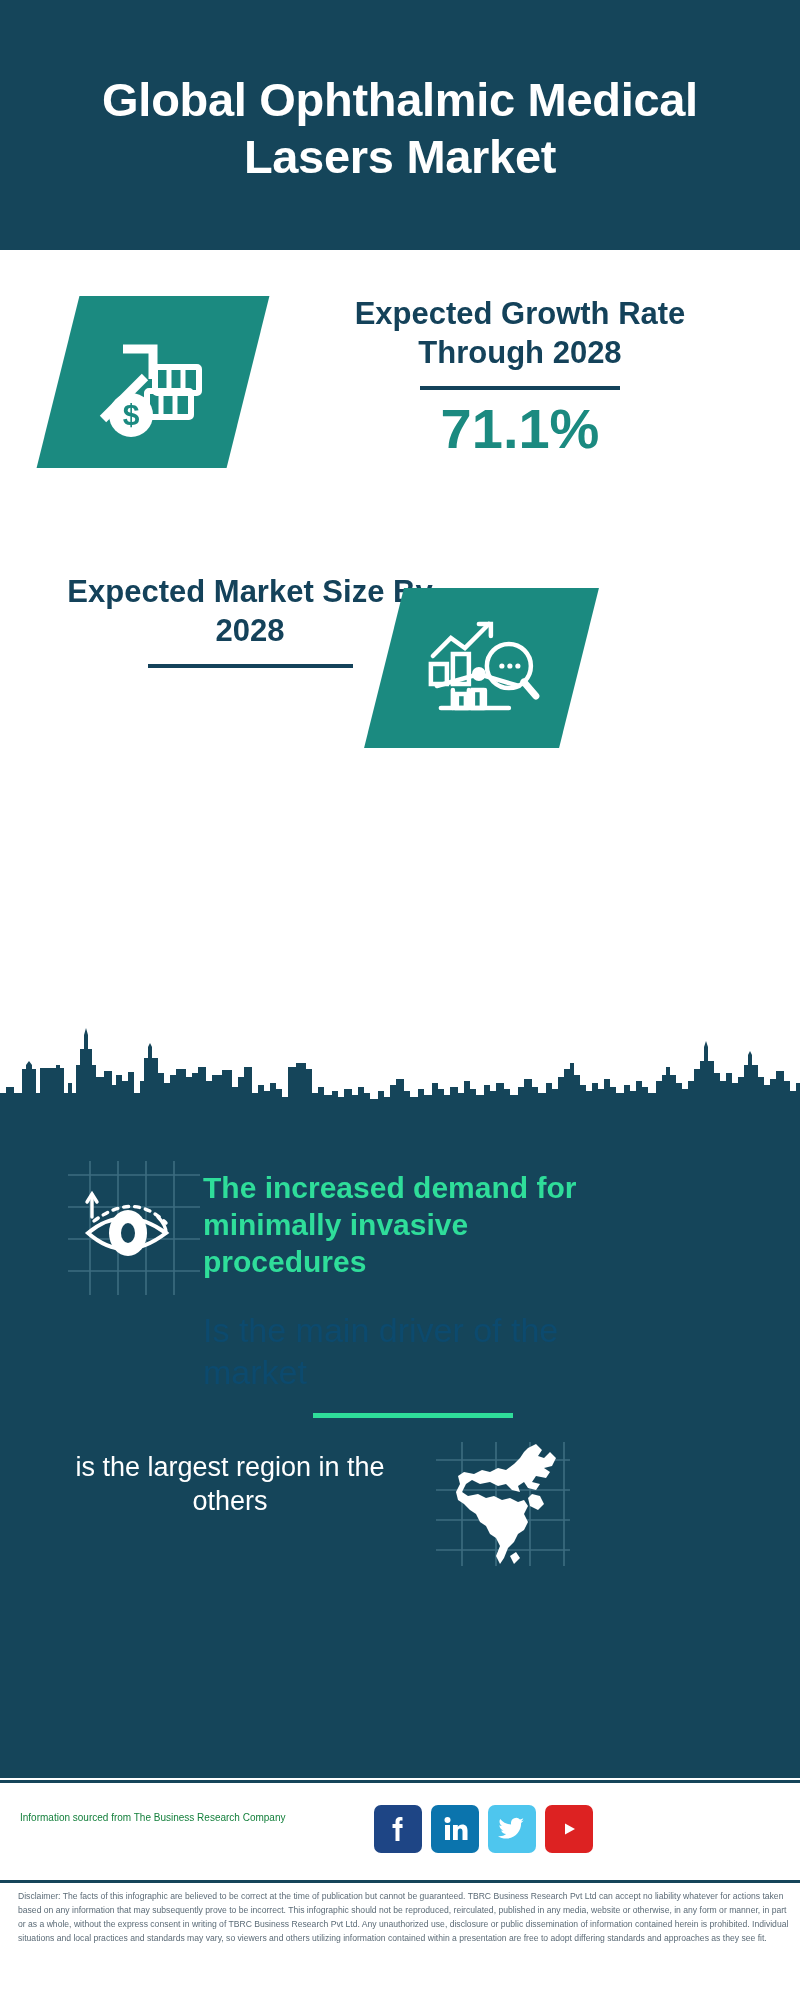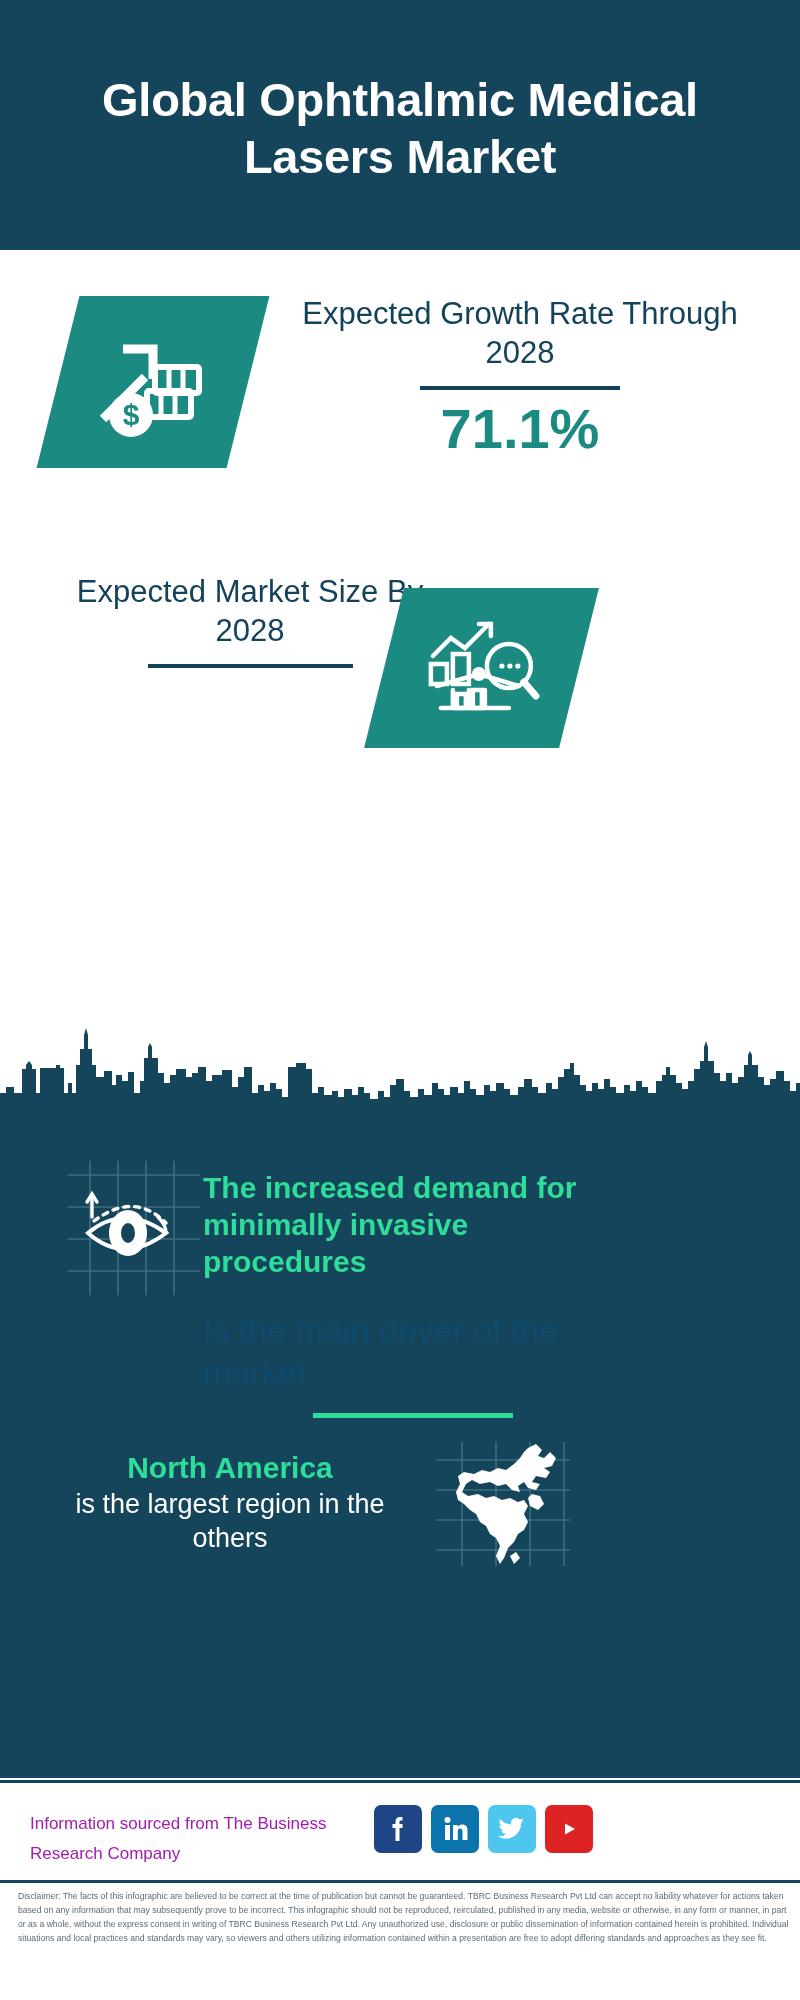--- a/index.html
+++ b/index.html
@@ -44,21 +44,21 @@
   }
   .para > svg { transform:skewX(14deg); }
 
   
   .growth-badge { left:58px; top:46px; width:190px; height:172px; }
   .growth-text {
     position:absolute; left:290px; top:44px; width:460px;
     text-align:center;
   }
   .stat-head {
-    color:#14425a; font-size:31px; font-weight:normal; line-height:1.26;
+    color:#14425a; font-size:31px; font-weight:bold; line-height:1.26;
   }
   .rule-dark {
     height:4px; background:#14425a; margin:14px auto 10px auto;
   }
   .stat-val {
     color:#1b8a80; font-size:56px; font-weight:bold; line-height:1.05;
   }
 
   
   .size-text {
@@ -100,22 +100,22 @@
   .na-plain { color:#ffffff; font-size:27px; font-weight:normal; line-height:1.27; }
   .map-icon { position:absolute; left:432px; top:1438px; width:140px; height:132px; }
 
   
   .footer {
     position:absolute; left:0; top:1780px; width:800px; height:100px;
     background:#ffffff;
     border-top:3px solid #15455a;
   }
   .src-text {
-    position:absolute; left:30px; top:26px; width:340px;
-    color:#a21caf; font-size:17px; line-height:1.75;
+    position:absolute; left:20px; top:26px; width:340px;
+    color:#15803d; font-size:10px; line-height:1.75;
   }
   .social-row {
     position:absolute; left:374px; top:22px;
     display:flex; gap:9px;
   }
   .sbtn {
     width:48px; height:48px; border-radius:7px;
     display:flex; align-items:center; justify-content:center;
   }
   .sb-fb { background:#1e4585; }
@@ -246,21 +246,20 @@
     <ellipse cx="66" cy="78" rx="7" ry="10" fill="#15455a"></ellipse>
   </svg>
 
   <div class="driver-text">
     <div class="accent-line">The increased demand for minimally invasive procedures</div>
     <div class="plain-line">Is the main driver of the market</div>
     <div class="rule-green"></div>
   </div>
 
   <div class="na-text">
-    <div class="na-accent">North America</div>
     <div class="na-plain">is the largest region in the others</div>
   </div>
 
   <svg class="map-icon" viewBox="0 0 140 132">
     <g stroke="#3d6d80" stroke-width="1.6">
       <line x1="30" y1="4" x2="30" y2="128"></line>
       <line x1="64" y1="4" x2="64" y2="128"></line>
       <line x1="98" y1="4" x2="98" y2="128"></line>
       <line x1="132" y1="4" x2="132" y2="128"></line>
       <line x1="4" y1="22" x2="138" y2="22"></line>

